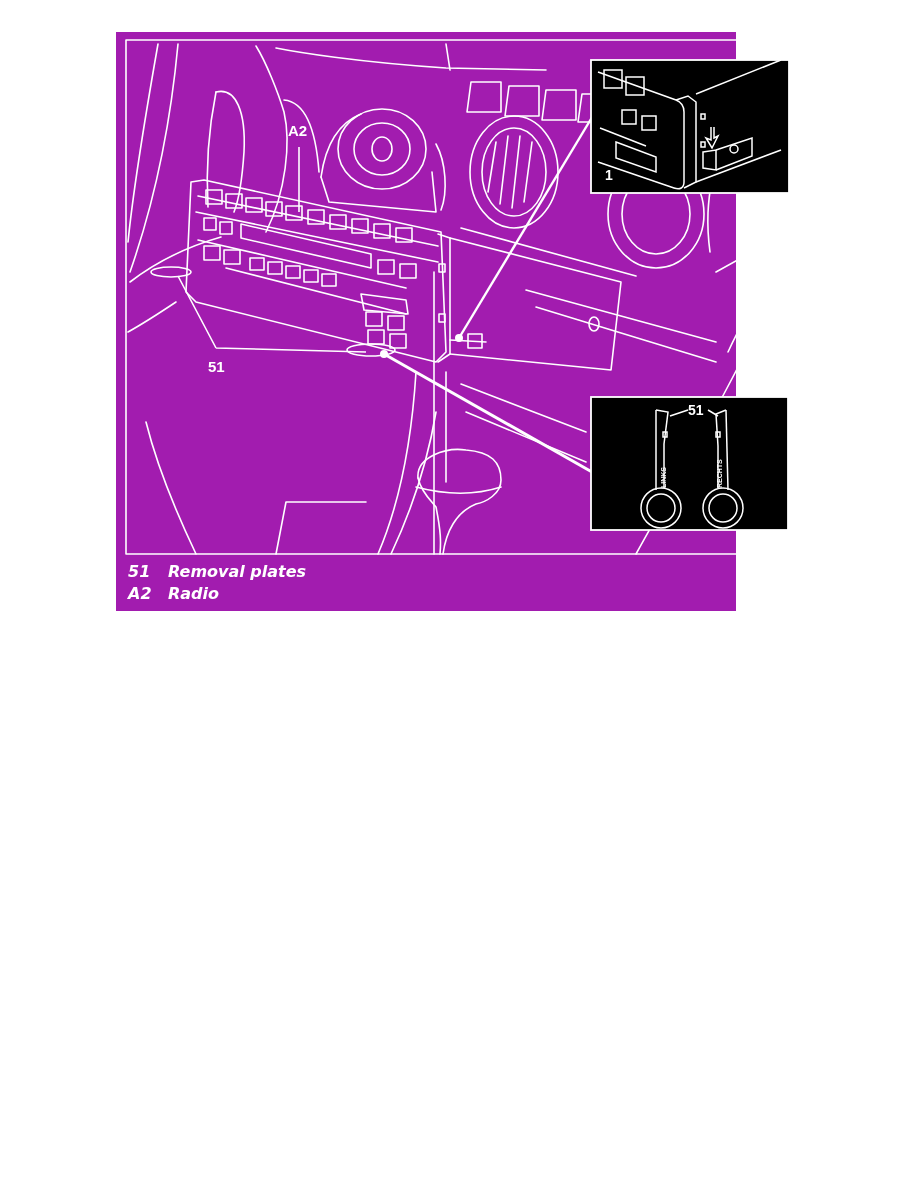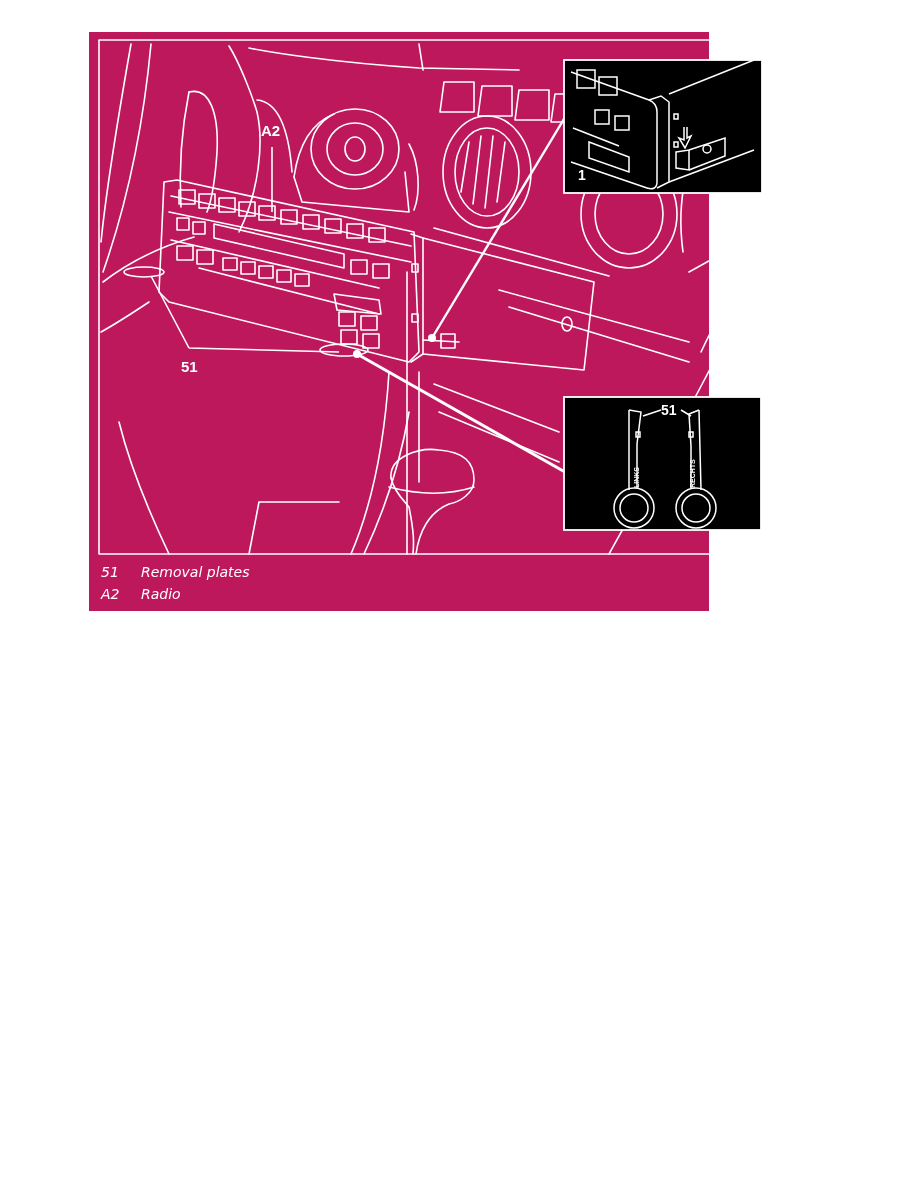--- a/index.html
+++ b/index.html
@@ -1,19 +1,19 @@
 <!DOCTYPE html>
 <html><head>
   <meta charset="utf-8">
   <style>
     html, body { margin: 0; padding: 0; background: #ffffff; }
     body { width: 918px; height: 1188px; position: relative; overflow: hidden; font-family: "DejaVu Sans", sans-serif; }
-    .figure-panel { position: absolute; left: 89px; top: 32px; width: 620px; height: 579px; background: #be185d; }
+    .figure-panel { position: absolute; left: 116px; top: 32px; width: 620px; height: 579px; background: #a21caf; }
     .figure-svg { position: absolute; left: 0; top: 0; width: 708px; height: 579px; }
-    .caption { position: absolute; left: 12px; color: #ffffff; font-family: "DejaVu Sans", sans-serif; font-style: italic; font-weight: normal; font-size: 14px; line-height: 18px; }
+    .caption { position: absolute; left: 12px; color: #ffffff; font-family: "DejaVu Sans", sans-serif; font-style: italic; font-weight: bold; font-size: 16px; line-height: 18px; }
     .caption .code { display: inline-block; width: 40px; }
     .caption-1 { top: 531px; }
     .caption-2 { top: 553px; }
     .lbl { font-family: "Liberation Sans", sans-serif; font-weight: bold; fill: #ffffff; }
   </style>
 </head>
 <body>
 
 <div class="figure-panel">
   <svg class="figure-svg" viewBox="0 0 708 579" xmlns="http://www.w3.org/2000/svg">

